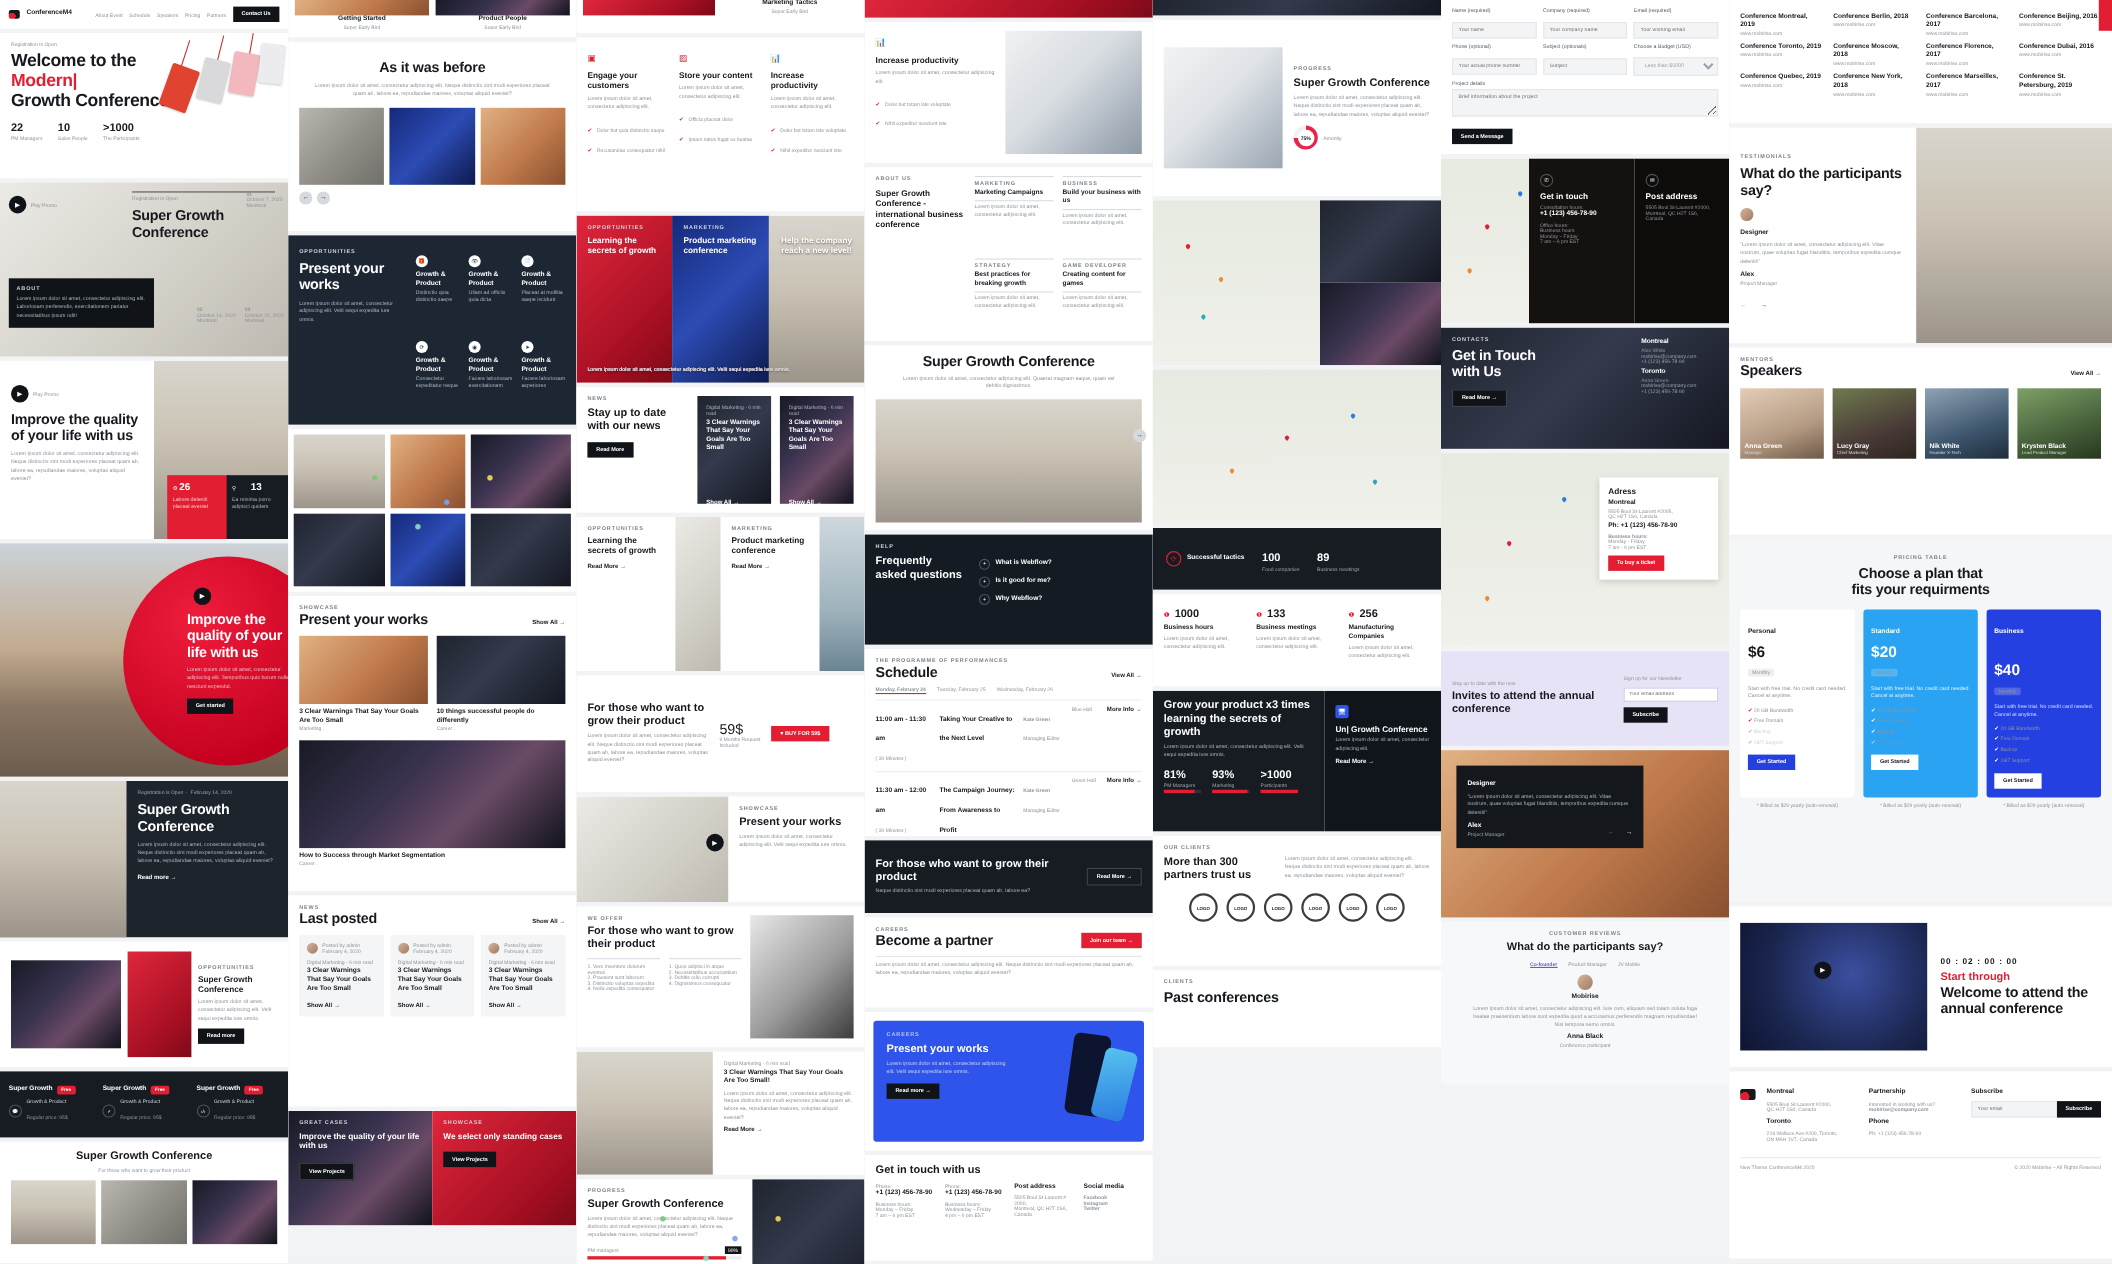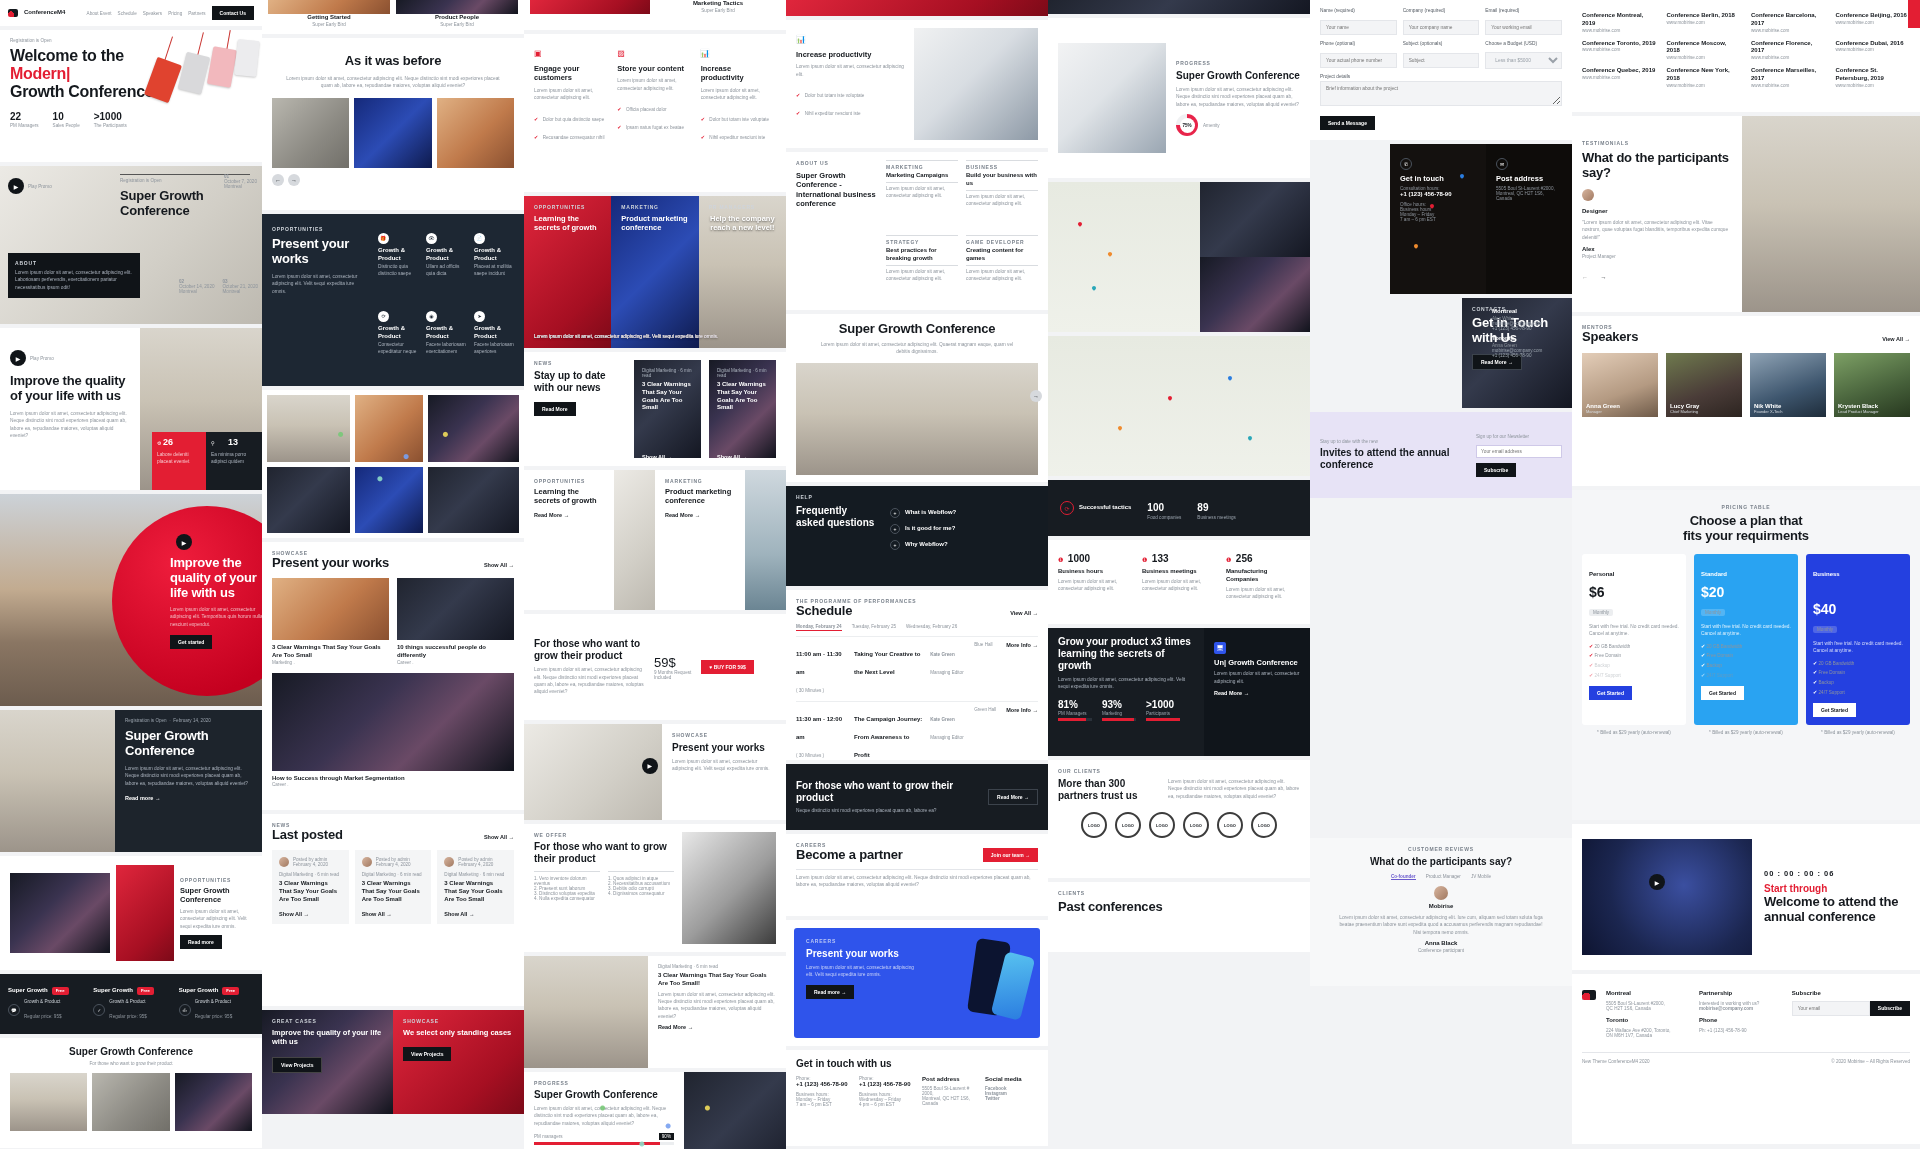--- a/index.html
+++ b/index.html
@@ -831,21 +831,21 @@
       <span class="circ" style="width:22px;height:22px;border:2px solid #3c3c3c;display:inline-flex;align-items:center;justify-content:center;font-size:4px;font-weight:bold;">LOGO</span>
     </div>
   </div>
 
   <div class="t pad" style="height:70px;">
     <div class="k">CLIENTS</div>
     <div class="h-lg" style="margin-top:4px;">Past conferences</div>
   </div>
 </div>
 
-<div class="col" style="left:1310px;width:262px;align-items:flex-end;">
+<div class="col" style="left:1310px;width:262px;">
 
   <div class="t pad" style="height:140px;">
     <div style="display:grid;grid-template-columns:1fr 1fr 1fr;gap:6px;">
       <div class="fld"><label>Name (required)</label><input placeholder="Your name" style=""></div>
       <div class="fld"><label>Company (required)</label><input placeholder="Your company name" style=""></div>
       <div class="fld"><label>Email (required)</label><input placeholder="Your working email" style=""></div>
       <div class="fld"><label>Phone (optional)</label><input placeholder="Your actual phone number" style=""></div>
       <div class="fld"><label>Subject (optionals)</label><input placeholder="Subject" style=""></div>
       <div class="fld"><label>Choose a Budget (USD)</label><select><option>Less than $5000</option></select></div>
     </div>
@@ -887,49 +887,49 @@
     <button class="btn dark" style="margin-top:8px;border:1px solid #3c434c;"><span>Read More</span> →</button>
     <div style="position:absolute;right:10px;top:10px;width:70px;">
       <div class="h-xs wh">Montreal</div>
       <div class="meta wh">Alex White</div>
       <div class="meta" style="color:#9aa3ad;">mobirise@company.com</div>
       <div class="meta" style="color:#9aa3ad;">+1 (123) 456-78-90</div>
       <div class="h-xs wh" style="margin-top:4px;">Toronto</div>
       <div class="meta wh">Anna Green</div>
       <div class="meta" style="color:#9aa3ad;">mobirise@company.com</div>
       <div class="meta" style="color:#9aa3ad;">+1 (123) 456-78-90</div>
-    </div>
-  </div>
-
-  <div class="t pad row" style="height:86px;background:#e7e3f6;align-items:center;gap:8px;">
-    <div class="grow">
-      <div class="meta">Stay up to date with the new</div>
-      <div class="h-md" style="margin-top:3px;">Invites to attend the annual conference</div>
-    </div>
-    <div style="width:86px;">
-      <div class="meta">Sign up for our Newsletter</div>
-      <input style="width: 100%; box-sizing: border-box; border: 1px solid rgb(207, 201, 232); background: rgb(255, 255, 255); font-size: 4.8px; padding: 3px 4px; margin-top: 3px;" placeholder="Your email address">
-      <button class="btn dark" style="margin-top:3px;">Subscribe</button>
     </div>
   </div>
 
   <div class="t map" style="height:176px;">
     <span class="pin" style="left:60px;top:80px;background:#e31e33;"></span>
     <span class="pin" style="left:110px;top:40px;background:#2a7de0;"></span>
     <span class="pin" style="left:40px;top:130px;background:#ef8b2e;"></span>
     <div style="position:absolute;right:10px;top:22px;width:92px;background:#fff;box-shadow:0 2px 6px rgba(0,0,0,.15);padding:8px;">
       <div class="h-sm">Adress</div>
       <div class="h-xs" style="margin-top:3px;">Montreal</div>
       <div class="meta">5505 Boul St-Laurent #2005,</div>
       <div class="meta">QC H2T 1S6, Canada</div>
       <div class="h-xs" style="margin-top:3px;">Ph: +1 (123) 456-78-90</div>
       <div class="meta" style="margin-top:2px;font-weight:bold;">Business hours:</div>
       <div class="meta">Monday - Friday</div>
       <div class="meta">7 am - 6 pm EST</div>
       <button class="btn rd" style="margin-top:5px;">To buy a ticket</button>
+    </div>
+  </div>
+
+  <div class="t pad row" style="height:86px;background:#e7e3f6;align-items:center;gap:8px;">
+    <div class="grow">
+      <div class="meta">Stay up to date with the new</div>
+      <div class="h-md" style="margin-top:3px;">Invites to attend the annual conference</div>
+    </div>
+    <div style="width:86px;">
+      <div class="meta">Sign up for our Newsletter</div>
+      <input style="width: 100%; box-sizing: border-box; border: 1px solid rgb(207, 201, 232); background: rgb(255, 255, 255); font-size: 4.8px; padding: 3px 4px; margin-top: 3px;" placeholder="Your email address">
+      <button class="btn dark" style="margin-top:3px;">Subscribe</button>
     </div>
   </div>
 
   <div class="t ph-warm" style="height:152px;">
     <div style="position:absolute;left:14px;top:14px;width:150px;background:#14181d;color:#fff;padding:10px;">
       <span class="avatar"></span>
       <div class="h-xs wh" style="margin-top:4px;">Designer</div>
       <div class="lor dk" style="margin-top:3px;">"Lorem ipsum dolor sit amet, consectetur adipiscing elit. Vitae nostrum, quae voluptas fugat blanditiis, temporibus expedita cumque deleniti!"</div>
       <div class="h-xs wh" style="margin-top:5px;">Alex</div>
       <div class="meta" style="color:#9aa3ad;">Project Manager</div>
@@ -1107,21 +1107,21 @@
       <span class="meta grow">* Billed as $29 yearly (auto-renewal)</span>
       <span class="meta grow">* Billed as $29 yearly (auto-renewal)</span>
     </div>
   </div>
 
   <div class="t pad row" style="height:146px;gap:12px;align-items:center;">
     <div class="ph-stage" style="width:170px;height:116px;">
       <span class="play" style="position:absolute;left:77px;top:50px;">▶</span>
     </div>
     <div class="grow">
-      <div class="h-sm" style="letter-spacing:1px;">00 : 00 : 00 : 06</div>
+      <div class="h-sm" style="letter-spacing:1px;">00 : 02 : 00 : 00</div>
       <div class="h-md red" style="margin-top:5px;">Start through</div>
       <div class="h-lg">Welcome to attend the annual conference</div>
     </div>
   </div>
 
   <div class="t pad" style="height:170px;">
     <div class="row" style="gap:10px;margin-top:8px;">
       <span style="width:14px;height:10px;background:radial-gradient(circle at 30% 70%,#e31e33 35%,#15191e 36%);border-radius:2px;flex:0 0 auto;"></span>
       <div class="grow">
         <div class="h-xs">Montreal</div>

